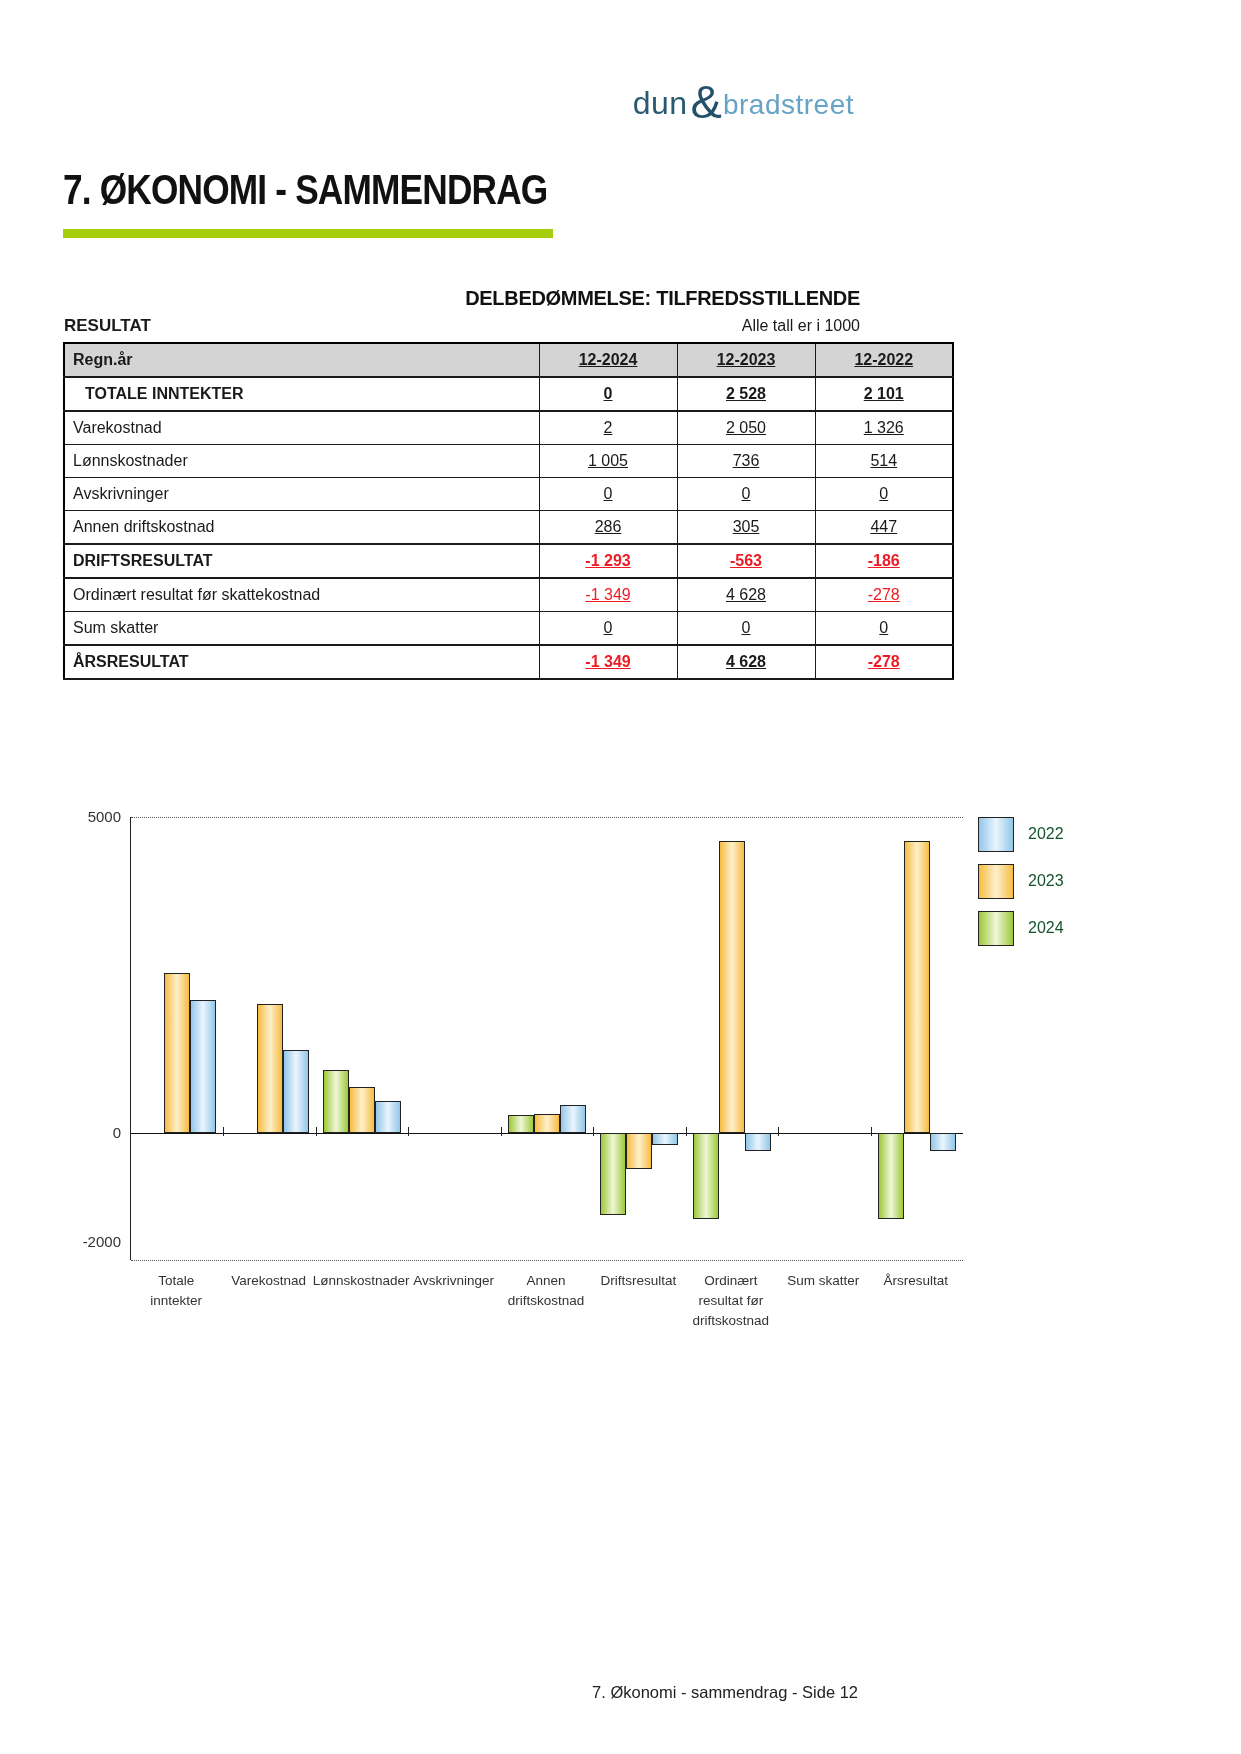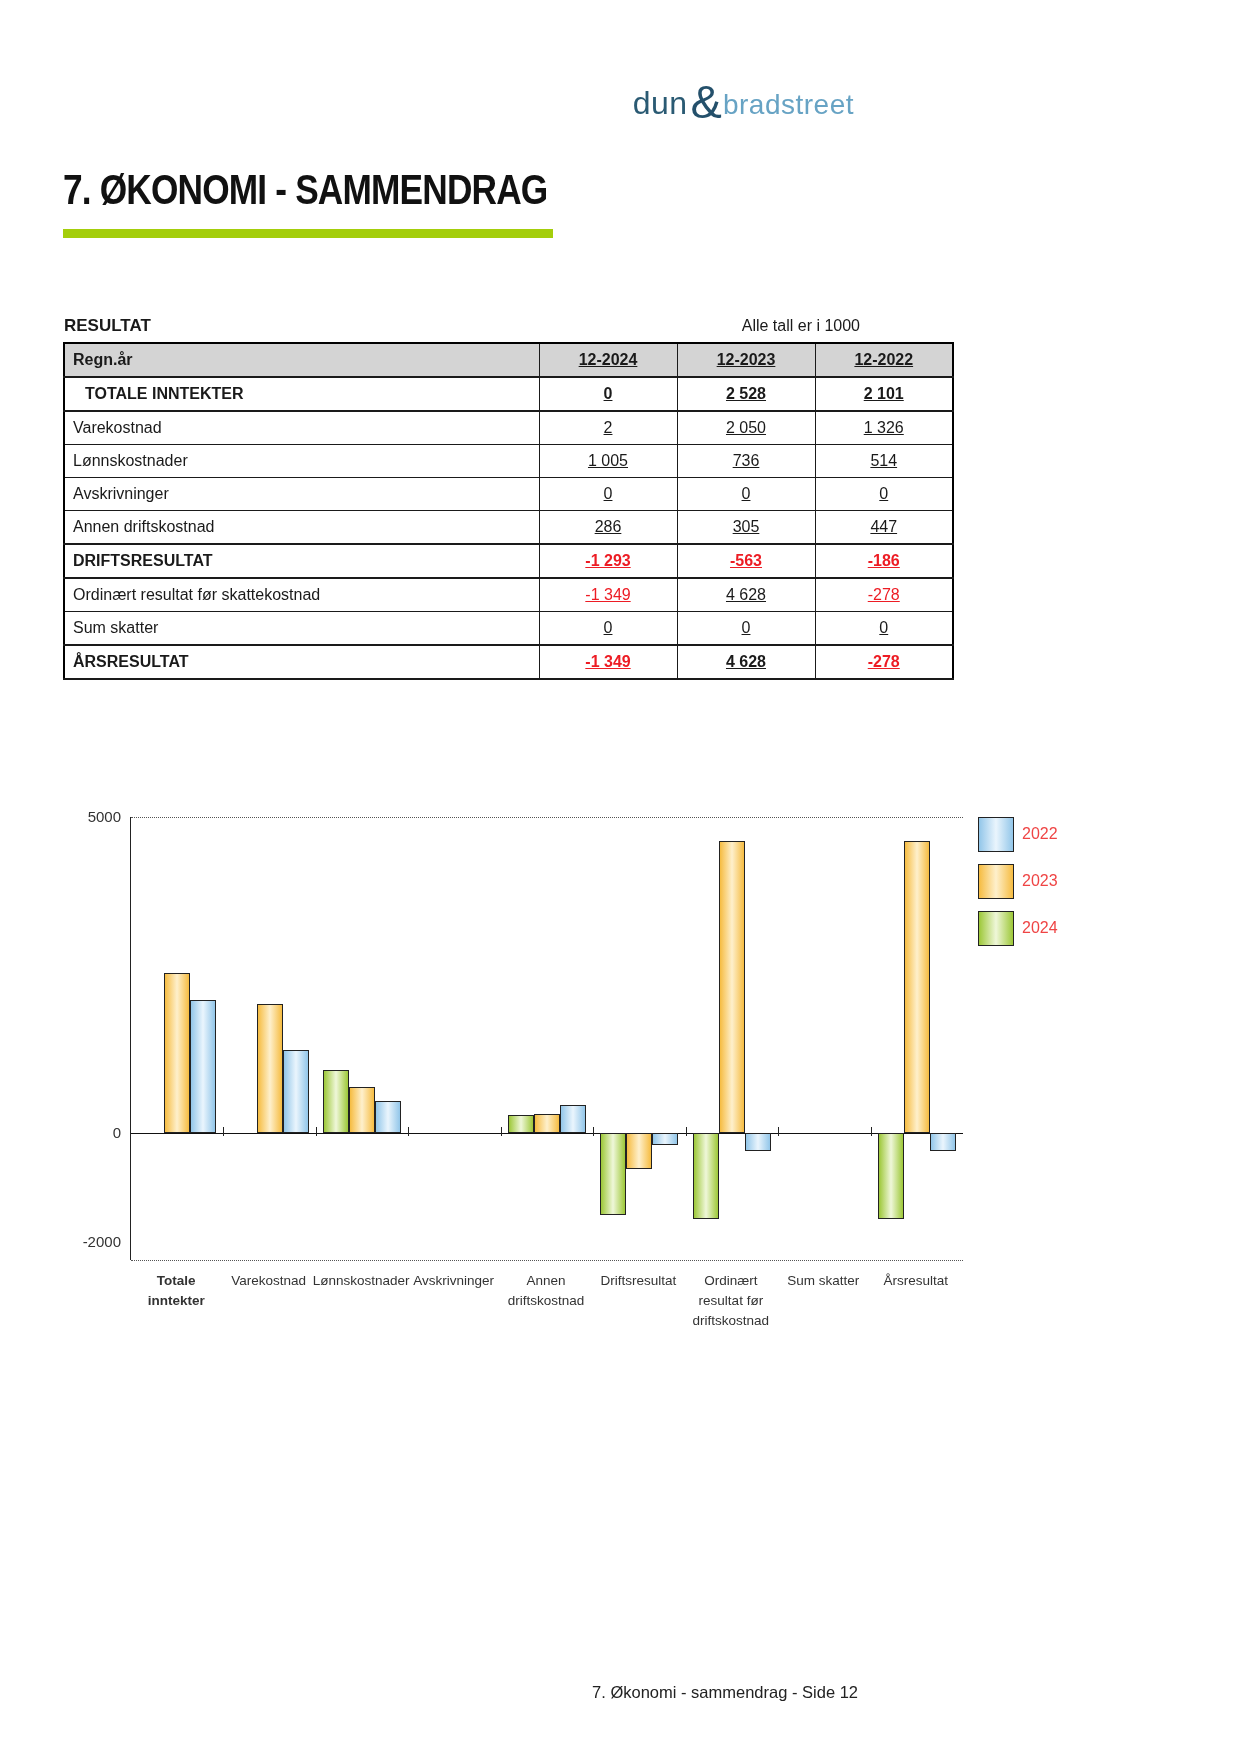--- a/index.html
+++ b/index.html
@@ -38,38 +38,39 @@
   .gridline{position:absolute;left:0;width:832px;height:0;border-top:1px dotted #555;}
   .zero-line{position:absolute;left:0;width:832px;height:0;border-top:1px solid #111;}
   .bar{position:absolute;box-sizing:border-box;border:1px solid #222;}
   .xtick{position:absolute;width:1px;height:9px;background:#222;}
   .ytick-label{position:absolute;left:-65px;width:55px;text-align:right;font-size:15px;color:#333;}
   .x-axis-labels{position:absolute;left:130px;top:1271px;width:832px;height:80px;font-size:13.5px;color:#333;}
   .xlabel{position:absolute;text-align:center;line-height:20px;}
   .legend{position:absolute;left:978px;top:817px;width:200px;height:140px;}
   .legend-item{position:absolute;left:0;height:35px;}
   .swatch{position:absolute;left:0;top:0;width:36px;height:35px;box-sizing:border-box;border:1px solid #222;}
-  .legend-label{position:absolute;left:44px;top:8px;font-size:16px;color:#ef4444;}
+  .legend-label{position:absolute;left:50px;top:8px;font-size:16px;color:#14532d;}
 
   .footer{position:absolute;right:291px;top:1683px;font-size:16.5px;color:#222;}
 </style>
 </head>
 <body>
 
 <div class="page">
 
   <div class="logo">
     <span class="dun" style="color: rgb(42, 90, 115);">dun</span>
     <span class="amp">&amp;</span>
     <span class="brad" style="color: rgb(103, 163, 196);">bradstreet</span>
   </div>
 
   <div class="title">7. ØKONOMI - SAMMENDRAG</div>
   <div class="title-underline" style="background: rgb(164, 206, 11);"></div>
 
+  <div class="assessment">DELBEDØMMELSE: TILFREDSSTILLENDE</div>
   <div class="section-label">RESULTAT</div>
   <div class="unit-note">Alle tall er i 1000</div>
 
   <table class="results">
     <colgroup>
         <col class="c0">
         <col class="cn">
         <col class="cn">
         <col class="cn">
       </colgroup>
@@ -168,21 +169,21 @@
       <div class="bar" style="left: 772.778px; width: 26px; height: 292.886px; top: 23.5423px; background: linear-gradient(90deg, rgb(246, 188, 65) 0%, rgb(254, 240, 204) 50%, rgb(246, 188, 65) 100%);"></div>
       <div class="bar" style="left: 59.2222px; width: 26px; height: 132.963px; top: 183.465px; background: linear-gradient(90deg, rgb(146, 198, 233) 0%, rgb(234, 245, 253) 50%, rgb(146, 198, 233) 100%);"></div>
       <div class="bar" style="left: 151.667px; width: 26px; height: 83.9169px; top: 232.512px; background: linear-gradient(90deg, rgb(146, 198, 233) 0%, rgb(234, 245, 253) 50%, rgb(146, 198, 233) 100%);"></div>
       <div class="bar" style="left: 244.111px; width: 26px; height: 32.5289px; top: 283.9px; background: linear-gradient(90deg, rgb(146, 198, 233) 0%, rgb(234, 245, 253) 50%, rgb(146, 198, 233) 100%);"></div>
       <div class="bar" style="left: 429px; width: 26px; height: 28.2887px; top: 288.14px; background: linear-gradient(90deg, rgb(146, 198, 233) 0%, rgb(234, 245, 253) 50%, rgb(146, 198, 233) 100%);"></div>
       <div class="bar" style="left: 521.444px; width: 26px; height: 11.7711px; top: 316.429px; background: linear-gradient(90deg, rgb(146, 198, 233) 0%, rgb(234, 245, 253) 50%, rgb(146, 198, 233) 100%);"></div>
       <div class="bar" style="left: 613.889px; width: 26px; height: 17.5934px; top: 316.429px; background: linear-gradient(90deg, rgb(146, 198, 233) 0%, rgb(234, 245, 253) 50%, rgb(146, 198, 233) 100%);"></div>
       <div class="bar" style="left: 798.778px; width: 26px; height: 17.5934px; top: 316.429px; background: linear-gradient(90deg, rgb(146, 198, 233) 0%, rgb(234, 245, 253) 50%, rgb(146, 198, 233) 100%);"></div>
     </div>
   <div class="x-axis-labels">
-      <div class="xlabel" style="left: -25px; width: 142.444px; font-weight: bold;">
+      <div class="xlabel" style="left: -25px; width: 142.444px;">
         <div>Totale</div>
         <div>inntekter</div>
       </div>
       <div class="xlabel" style="left: 67.4444px; width: 142.444px;">
         <div>Varekostnad</div>
       </div>
       <div class="xlabel" style="left: 159.889px; width: 142.444px;">
         <div>Lønnskostnader</div>
       </div>
       <div class="xlabel" style="left: 252.333px; width: 142.444px;">

